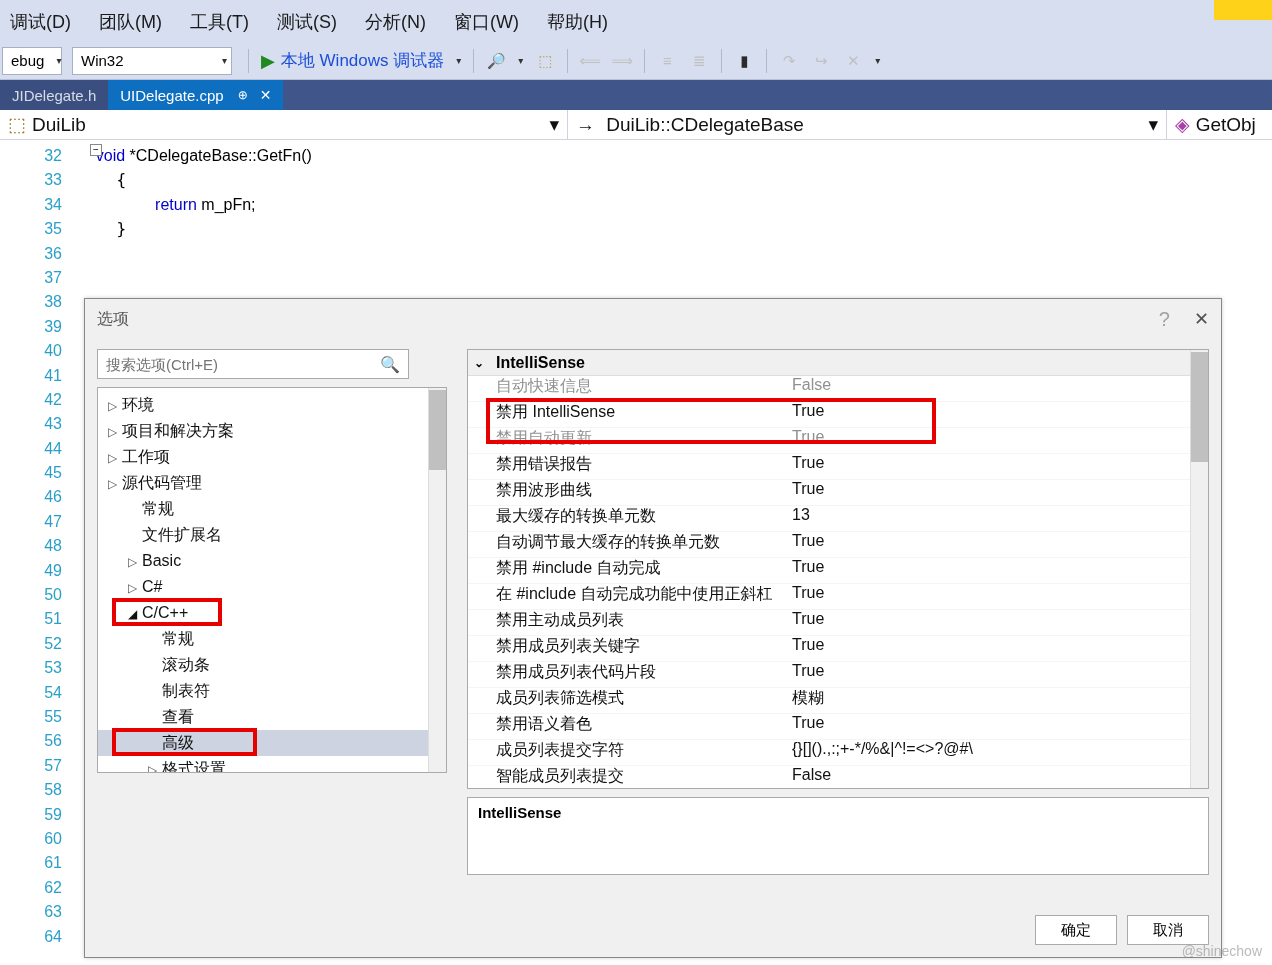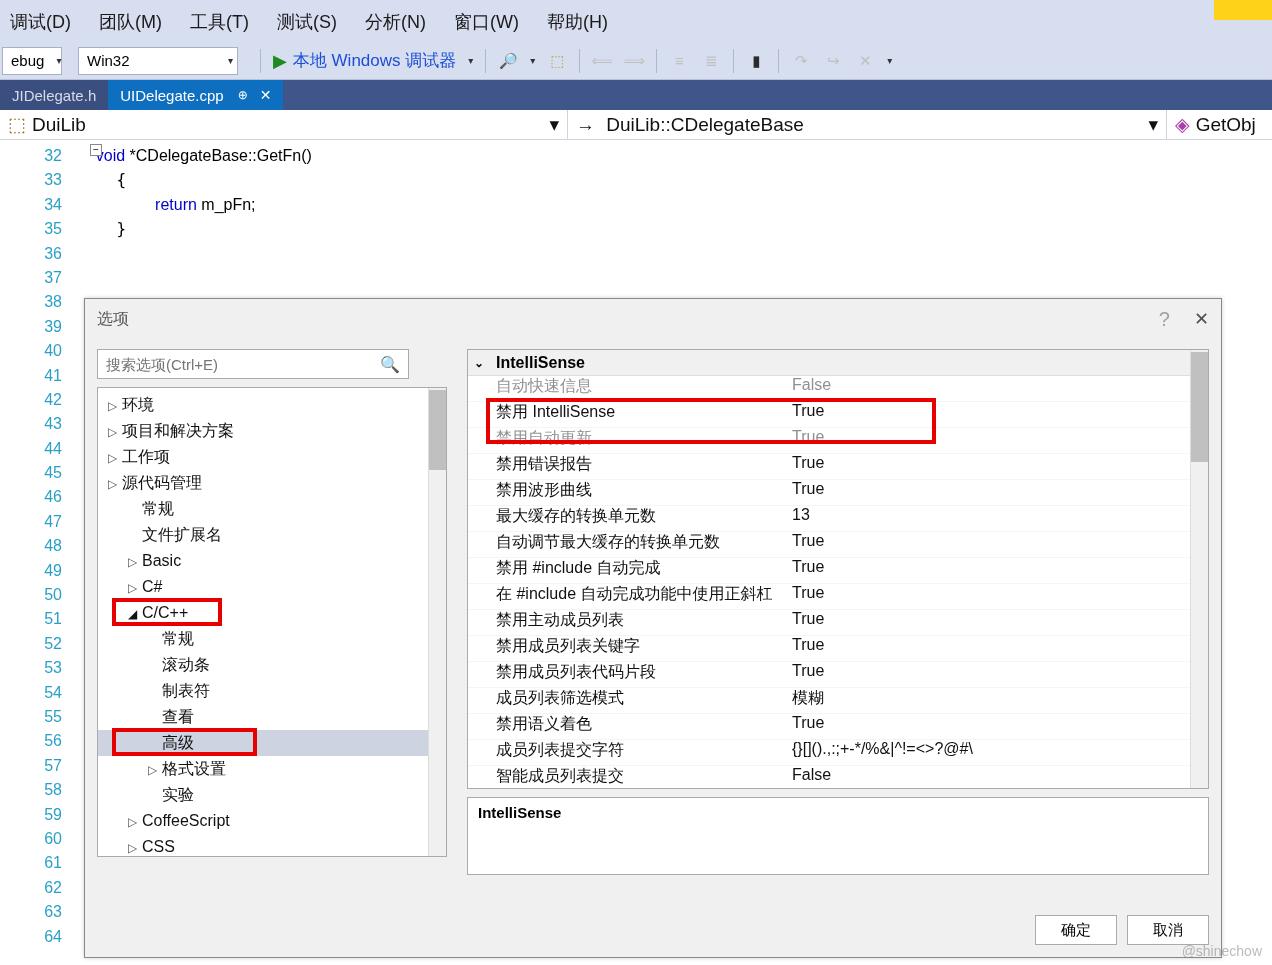--- a/index.html
+++ b/index.html
@@ -2,21 +2,21 @@
 <html><head>
 <meta charset="utf-8">
 <style>
 * { box-sizing: border-box; margin: 0; padding: 0; font-family: "Microsoft YaHei", "Segoe UI", sans-serif; }
 body { background: #f0f3fb; overflow: hidden; width: 1272px; height: 965px; position: relative; font-size: 15px; }
 
 .menubar { display: flex; align-items: center; gap: 28px; padding: 10px 10px 8px 10px; background: #d7def0; height: 42px; }
 .menubar .item { font-size: 18px; color: #1a1a1a; cursor: default; }
 
 .toolbar { display: flex; align-items: center; background: #d7def0; height: 38px; padding: 0 2px; border-bottom: 1px solid #b8c0d4; }
-.dropdown { display: flex; align-items: center; background: #fff; border: 1px solid #a6b0c6; height: 28px; padding: 0 4px 0 8px; margin-right: 16px; font-size: 15px; }
+.dropdown { display: flex; align-items: center; background: #fff; border: 1px solid #a6b0c6; height: 28px; padding: 0 4px 0 8px; margin-right: 10px; font-size: 15px; }
 .dropdown .caret { margin-left: 12px; font-size: 10px; color: #333; }
 .dd1 { width: 60px; }
 .dd2 { width: 160px; }
 .play-icon { color: #208a20; font-size: 18px; margin: 0 6px; }
 .debugger-label { font-size: 17px; color: #1d4ed8; margin-right: 6px; }
 .caret-sm { font-size: 10px; color: #333; margin: 0 6px; }
 .vsep { width: 1px; height: 24px; background: #b0b8cc; margin: 0 6px; }
 .tb-ico { width: 20px; height: 20px; margin: 0 6px; display: inline-flex; align-items: center; justify-content: center; }
 
 .tab-strip { background: #40568b; height: 30px; display: flex; align-items: flex-end; }
@@ -45,21 +45,21 @@
 .options-dialog { position: absolute; left: 84px; top: 298px; width: 1138px; height: 660px; background: #f0f0f0; border: 1px solid #888; z-index: 10; box-shadow: 0 0 4px rgba(0,0,0,0.2); }
 .dlg-title { height: 40px; padding: 10px 12px; font-size: 16px; color: #5a5a5a; display: flex; align-items: center; }
 .dlg-help { margin-left: auto; color: #a0a0a0; font-size: 20px; margin-right: 24px; cursor: default; }
 .dlg-close { font-size: 18px; color: #525252; cursor: default; }
 .dlg-body { display: flex; padding: 10px 12px 0 12px; height: 560px; gap: 20px; }
 
 .search-box { position: relative; width: 312px; height: 30px; border: 1px solid #aaa; background: #fff; margin-bottom: 8px; display: flex; align-items: center; padding-left: 8px; }
 .search-box input { border: none; outline: none; flex: 1; font-size: 15px; color: #888; }
 .search-box .mag { position: absolute; right: 8px; color: #555; font-size: 16px; }
 
-.tree-pane { width: 350px; border: 1px solid #aaa; background: #fff; height: 470px; overflow: hidden; position: relative; }
+.tree-pane { width: 350px; border: 1px solid #aaa; background: #fff; height: 386px; overflow: hidden; position: relative; }
 .tree { padding: 4px 0; }
 .tnode { font-size: 16px; color: #111; height: 26px; line-height: 26px; padding-left: 10px; cursor: default; white-space: nowrap; position: relative; }
 .tnode.selected { background: #cdd3e0; }
 .tnode .exp { display: inline-block; width: 14px; font-size: 12px; color: #555; }
 .tnode .exp.open { color: #111; }
 .ind1 { padding-left: 30px; }
 .ind2 { padding-left: 50px; }
 .box-red { position: absolute; border: 4px solid #e60000; pointer-events: none; z-index: 5; }
 
 .props-pane { flex: 1; display: flex; flex-direction: column; }

